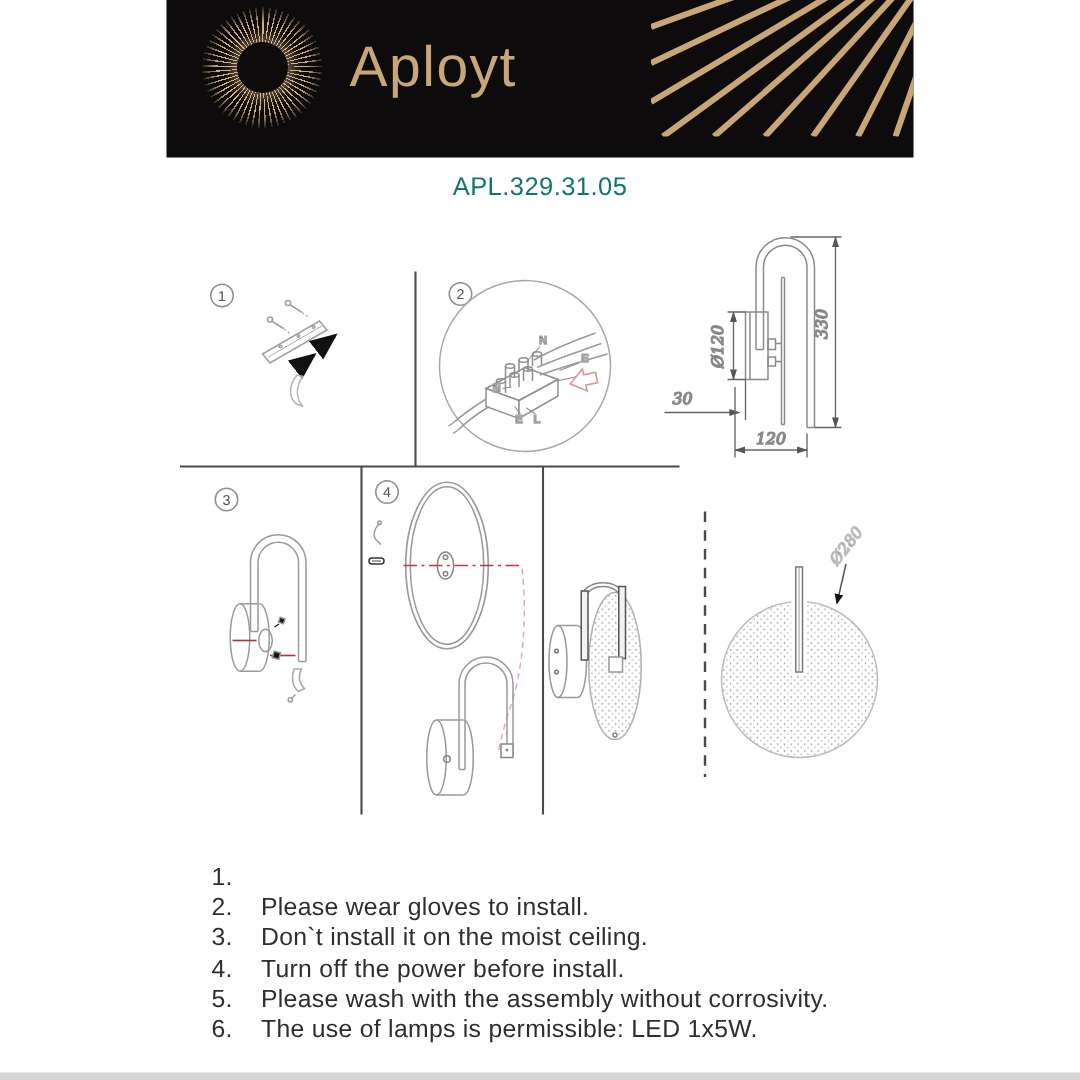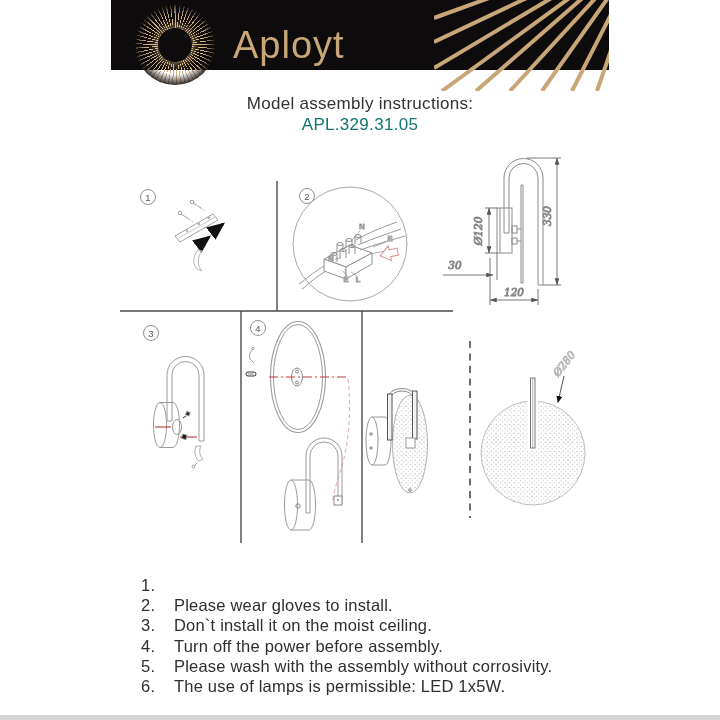--- a/index.html
+++ b/index.html
@@ -1,19 +1,19 @@
 <!DOCTYPE html>
 <html><head>
 <meta charset="utf-8">
 <style>
   html,body{margin:0;padding:0;}
   #page{position:relative;width:720px;height:720px;background:#ffffff;overflow:hidden;
         font-family:"Liberation Sans",sans-serif;}
   
-  .banner{position:absolute;left:111px;top:0;width:498px;height:70px;background:#0d0b0c;}
+  .banner{position:absolute;left:111px;top:0;width:498px;height:105px;background:#0d0b0c;}
   .logo{position:absolute;left:24px;top:5px;width:80px;height:80px;}
   .logo-rays{position:absolute;inset:0;border-radius:50%;
      background:
        radial-gradient(circle, rgba(13,11,12,0) 0 52%, #0d0b0c 74%),
        repeating-conic-gradient(#d3b183 0deg 1.7deg, rgba(13,11,12,0) 1.7deg 6.3deg);}
   .logo-hub{position:absolute;left:23px;top:23px;width:34px;height:34px;border-radius:50%;
      background:#0d0b0c;box-shadow:0 0 9px 3px rgba(225,190,140,.55);}
   .brand{position:absolute;left:122px;top:24px;font-size:38px;color:#c9a678;
      letter-spacing:1px;font-weight:400;}
   .rays-svg{position:absolute;right:0;top:0;}
@@ -53,21 +53,20 @@
         <line x1="215" y1="-60" x2="8" y2="91"></line>
         <line x1="215" y1="-60" x2="42" y2="91"></line>
         <line x1="215" y1="-60" x2="76" y2="91"></line>
         <line x1="215" y1="-60" x2="108" y2="91"></line>
         <line x1="215" y1="-60" x2="138" y2="91"></line>
         <line x1="215" y1="-60" x2="163" y2="91"></line>
       </g>
     </svg>
   </div>
 
-  <div class="title-line1">Model assembly instructions:</div>
   <div class="title-line2">APL.329.31.05</div>
 
   <svg class="diagram" width="600" height="440" viewBox="60 140 600 440">
     <defs>
       <pattern id="stip" patternUnits="userSpaceOnUse" width="4.5" height="4.5">
         <circle cx="1" cy="1.2" r="0.55" fill="#8f8f8f"></circle>
         <circle cx="3.2" cy="3.4" r="0.5" fill="#9a9a9a"></circle>
       </pattern>
       <marker id="arrB" markerWidth="8" markerHeight="8" refX="6" refY="3" orient="auto">
         <path d="M0,0 L7,3 L0,6 Z" fill="#111"></path>
@@ -260,21 +259,21 @@
     <div class="instr-row">
       <span class="instr-num">2.</span>
       <span class="instr-text">Please wear gloves to install.</span>
     </div>
     <div class="instr-row">
       <span class="instr-num">3.</span>
       <span class="instr-text">Don`t install it on the moist ceiling.</span>
     </div>
     <div class="instr-row">
       <span class="instr-num">4.</span>
-      <span class="instr-text">Turn off the power before assembly.</span>
+      <span class="instr-text">Turn off the power before install.</span>
     </div>
     <div class="instr-row">
       <span class="instr-num">5.</span>
       <span class="instr-text">Please wash with the assembly without corrosivity.</span>
     </div>
     <div class="instr-row">
       <span class="instr-num">6.</span>
       <span class="instr-text">The use of lamps is permissible: LED 1x5W.</span>
     </div>
   </div>

